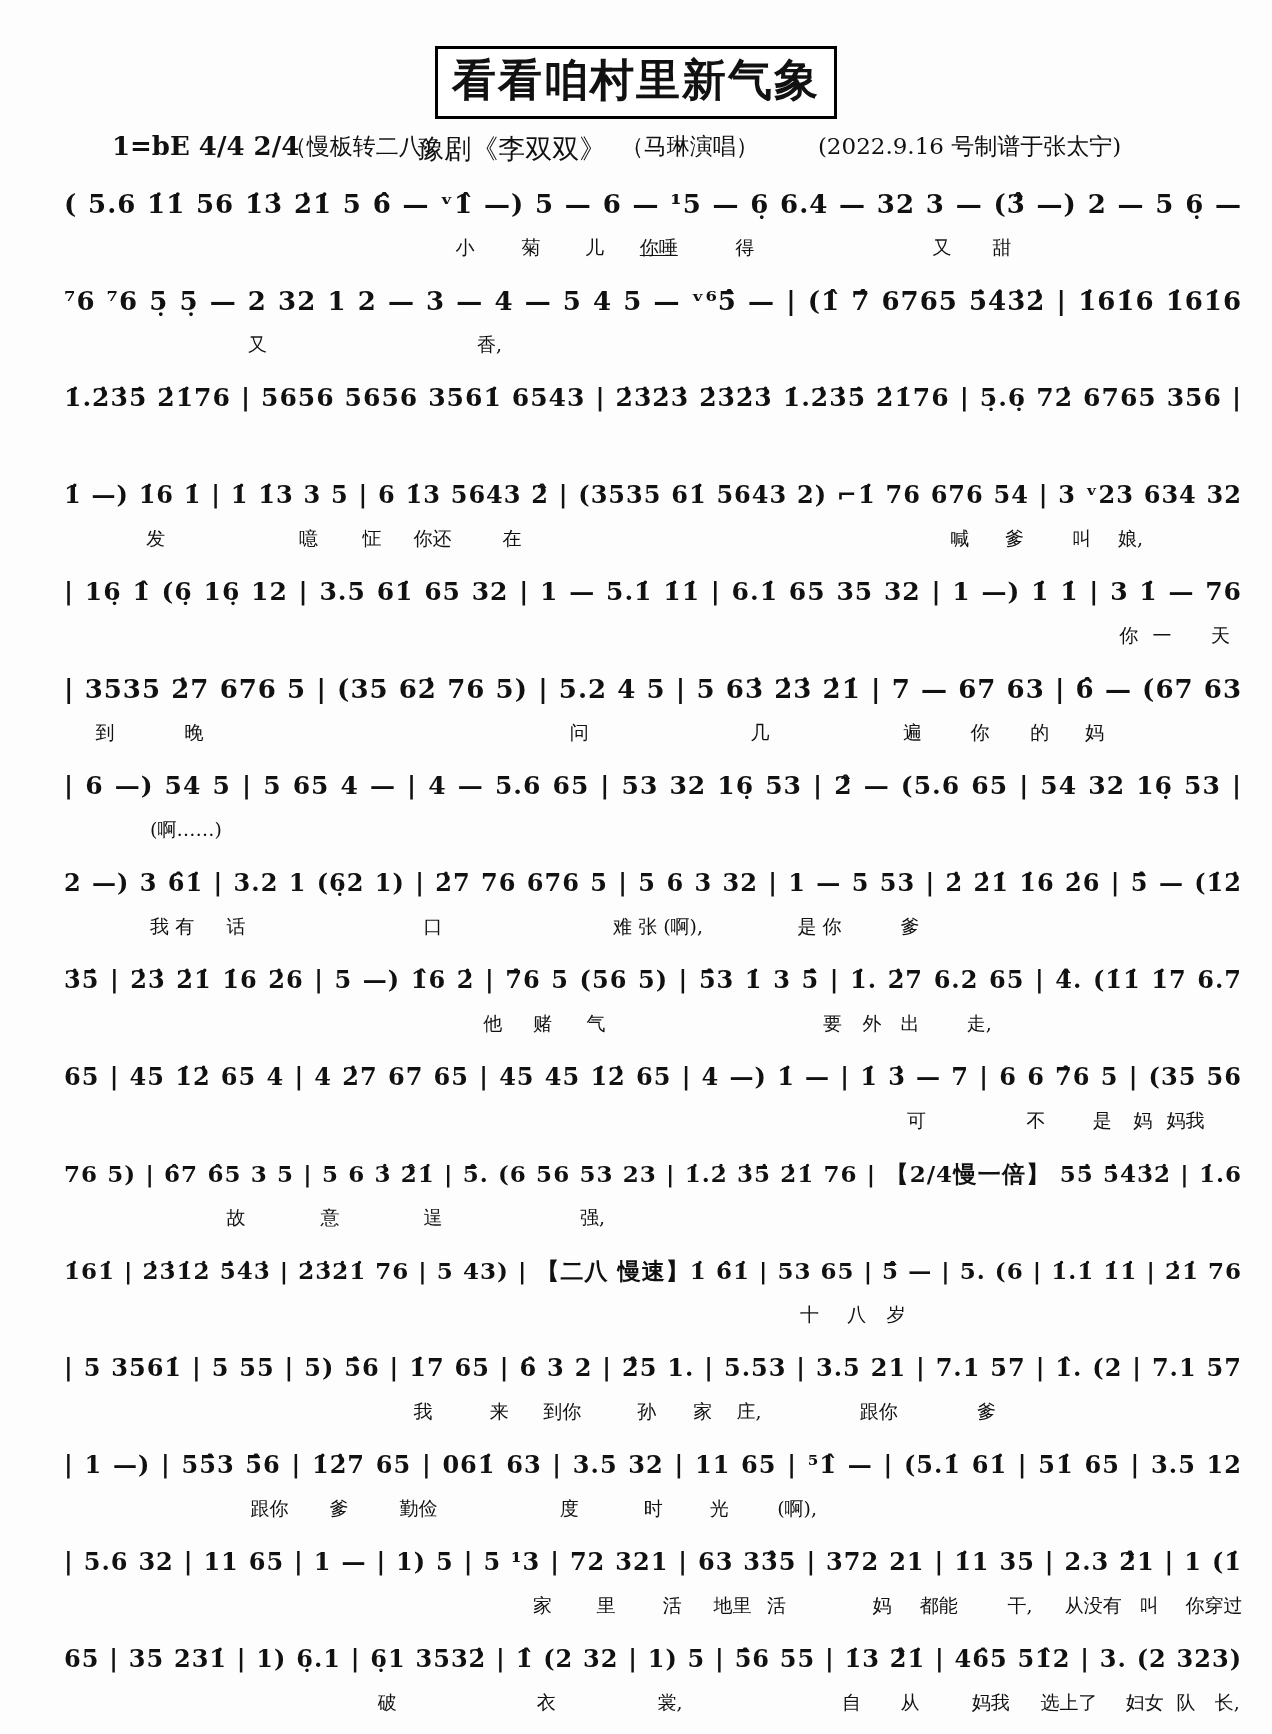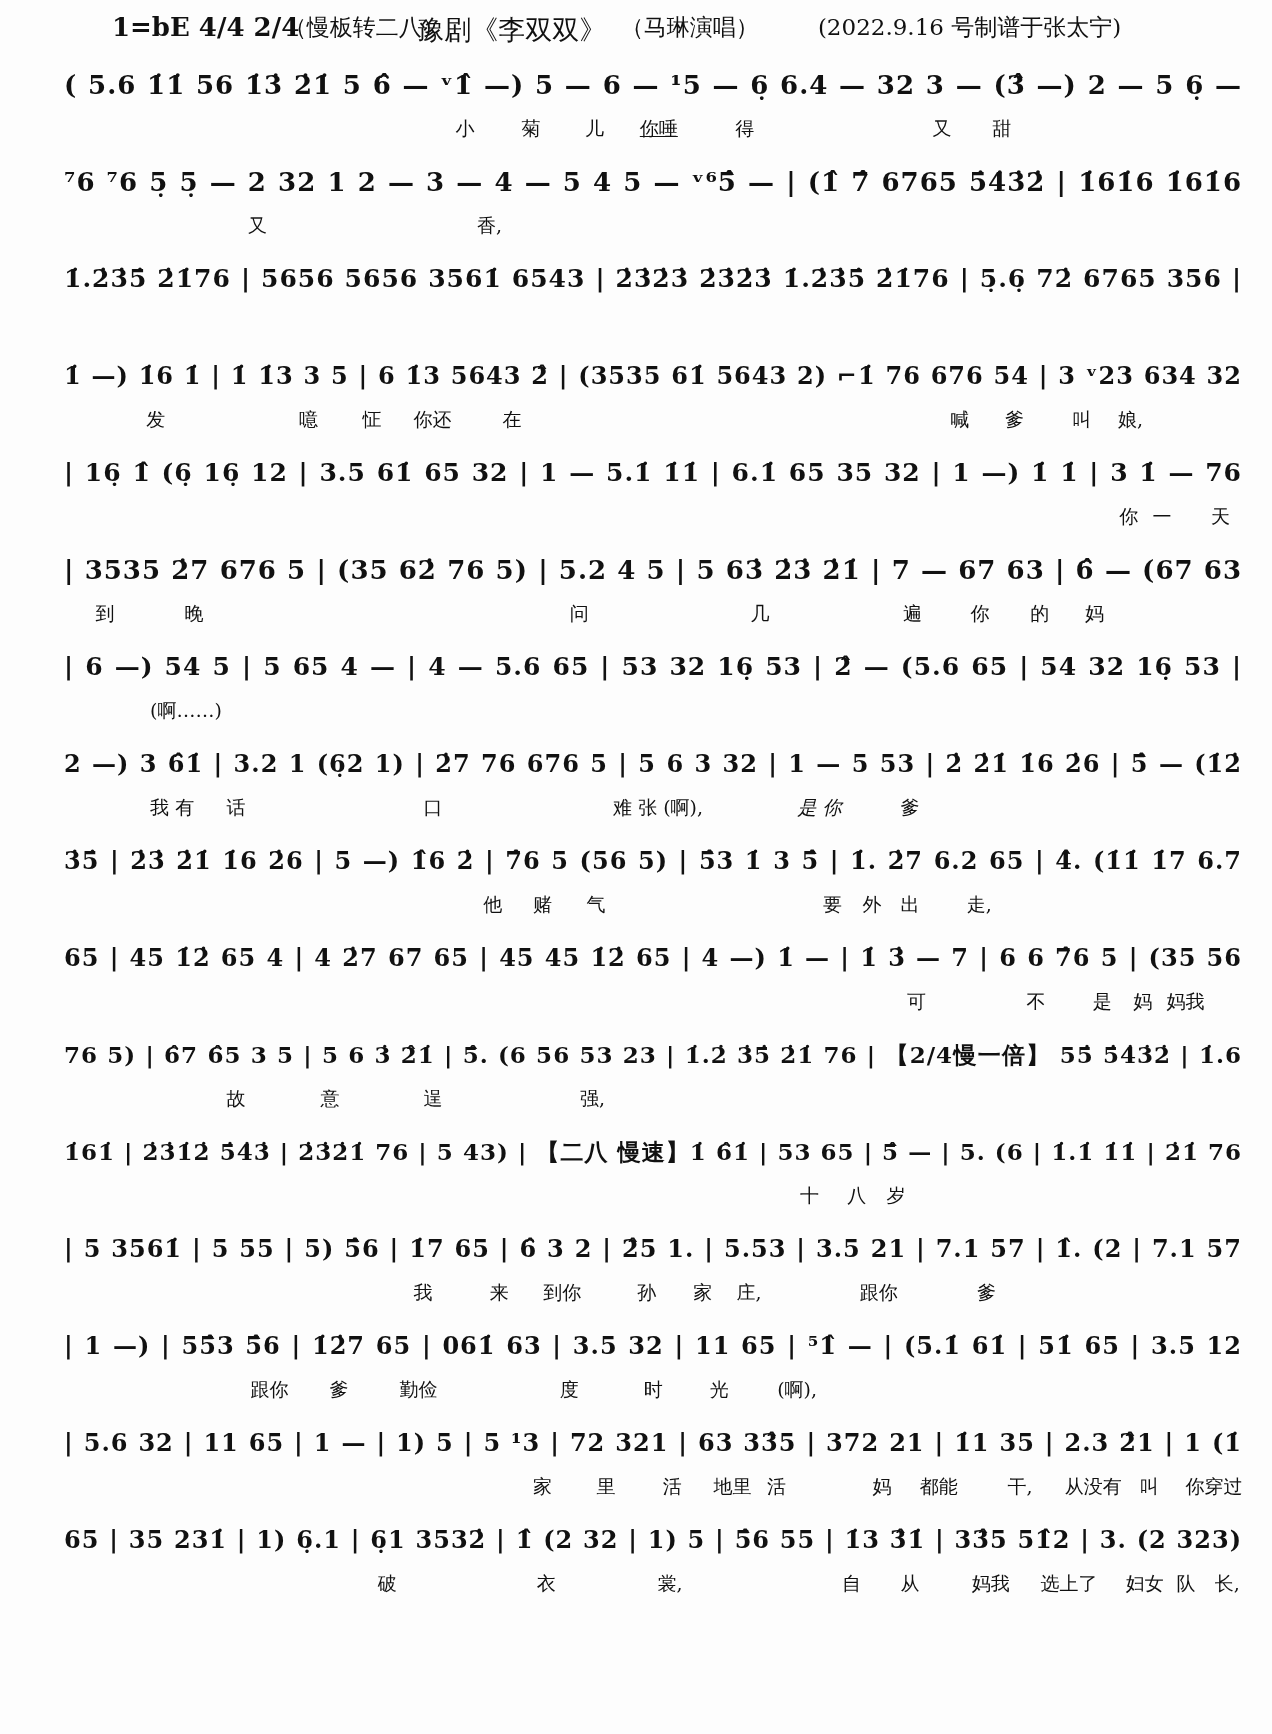--- a/index.html
+++ b/index.html
@@ -55,20 +55,23 @@
     font-size:19px;
     white-space:nowrap;
     font-family:"DejaVu Serif","Liberation Serif",serif;
   }
 </style>
 </head>
 <body>
 
 <div class="page">
 
+  <div class="title-wrap">
+    <div class="title-box">看看咱村里新气象</div>
+  </div>
 
   <div class="header-row">
     <span class="hdr-key">1=bE 4/4 2/4</span>
     <span class="hdr-tempo">（慢板转二八）</span>
     <span class="hdr-opera">豫剧《李双双》</span>
     <span class="hdr-performer">（马琳演唱）</span>
     <span class="hdr-credit">(2022.9.16 号制谱于张太宁)</span>
   </div>
 
   <div class="score">
@@ -136,21 +139,21 @@
           <span class="lyric" style="left: 11.8%;">(啊……)</span>
         </div>
       </div>
       <div class="line">
         <div class="notes" style="font-size: 24px;">2 —) 3 6̂1̇ | 3.2 1 (6̣2 1) | 2̇7 76 676 5 | 5 6 3 32 | 1 — 5 53 | 2̇ 2̇1̇ 1̇6 2̇6 | 5̂ — (1̇2̇</div>
         <div class="lyrics">
           <span class="lyric" style="left: 11.8%;">我 有</span>
           <span class="lyric" style="left: 17.8%;">话</span>
           <span class="lyric" style="left: 33.3%;">口</span>
           <span class="lyric" style="left: 48.2%;">难 张 (啊),</span>
-          <span class="lyric" style="left: 62.7%; font-style: italic;">是 你</span>
+          <span class="lyric" style="left: 62.7%;">是 你</span>
           <span class="lyric" style="left: 70.8%;">爹</span>
         </div>
       </div>
       <div class="line">
         <div class="notes" style="font-size: 24px;">3̇5̇ | 2̇3̇ 2̇1̇ 1̇6 2̇6 | 5 —) 1̂6 2̇ | 7̂6 5 (56 5) | 5̂3 1̇ 3 5̂ | 1̇. 2̇7 6.2 65 | 4̂. (1̇1̇ 1̇7 6.7</div>
         <div class="lyrics">
           <span class="lyric" style="left: 38%;">他</span>
           <span class="lyric" style="left: 41.9%;">赌</span>
           <span class="lyric" style="left: 46.1%;">气</span>
           <span class="lyric" style="left: 64.7%;">要</span>
@@ -221,21 +224,21 @@
           <span class="lyric" style="left: 60.3%;">活</span>
           <span class="lyric" style="left: 68.6%;">妈</span>
           <span class="lyric" style="left: 72.3%;">都能</span>
           <span class="lyric" style="left: 79.2%;">干,</span>
           <span class="lyric" style="left: 83.7%;">从没有</span>
           <span class="lyric" style="left: 89.6%;">叫</span>
           <span class="lyric" style="left: 93.2%;">你穿过</span>
         </div>
       </div>
       <div class="line">
-        <div class="notes" style="font-size: 24px;">65 | 35 231̇ | 1) 6̣.1 | 6̣1 3532̇ | 1̂ (2 32 | 1) 5 | 5̂6 55 | 1̇3 3̂1̇ | 33̂5 51̂2 | 3. (2 323)</div>
+        <div class="notes" style="font-size: 24px;">65 | 35 231̇ | 1) 6̣.1 | 6̣1 3532̇ | 1̂ (2 32 | 1) 5 | 5̂6 55 | 1̇3 2̂1̇ | 46̂5 51̂2 | 3. (2 323)</div>
         <div class="lyrics">
           <span class="lyric" style="left: 29.7%;">破</span>
           <span class="lyric" style="left: 42.2%;">衣</span>
           <span class="lyric" style="left: 51.7%;">裳,</span>
           <span class="lyric" style="left: 66.2%;">自</span>
           <span class="lyric" style="left: 70.8%;">从</span>
           <span class="lyric" style="left: 76.4%;">妈我</span>
           <span class="lyric" style="left: 81.8%;">选上了</span>
           <span class="lyric" style="left: 88.5%;">妇女</span>
           <span class="lyric" style="left: 92.5%;">队</span>

